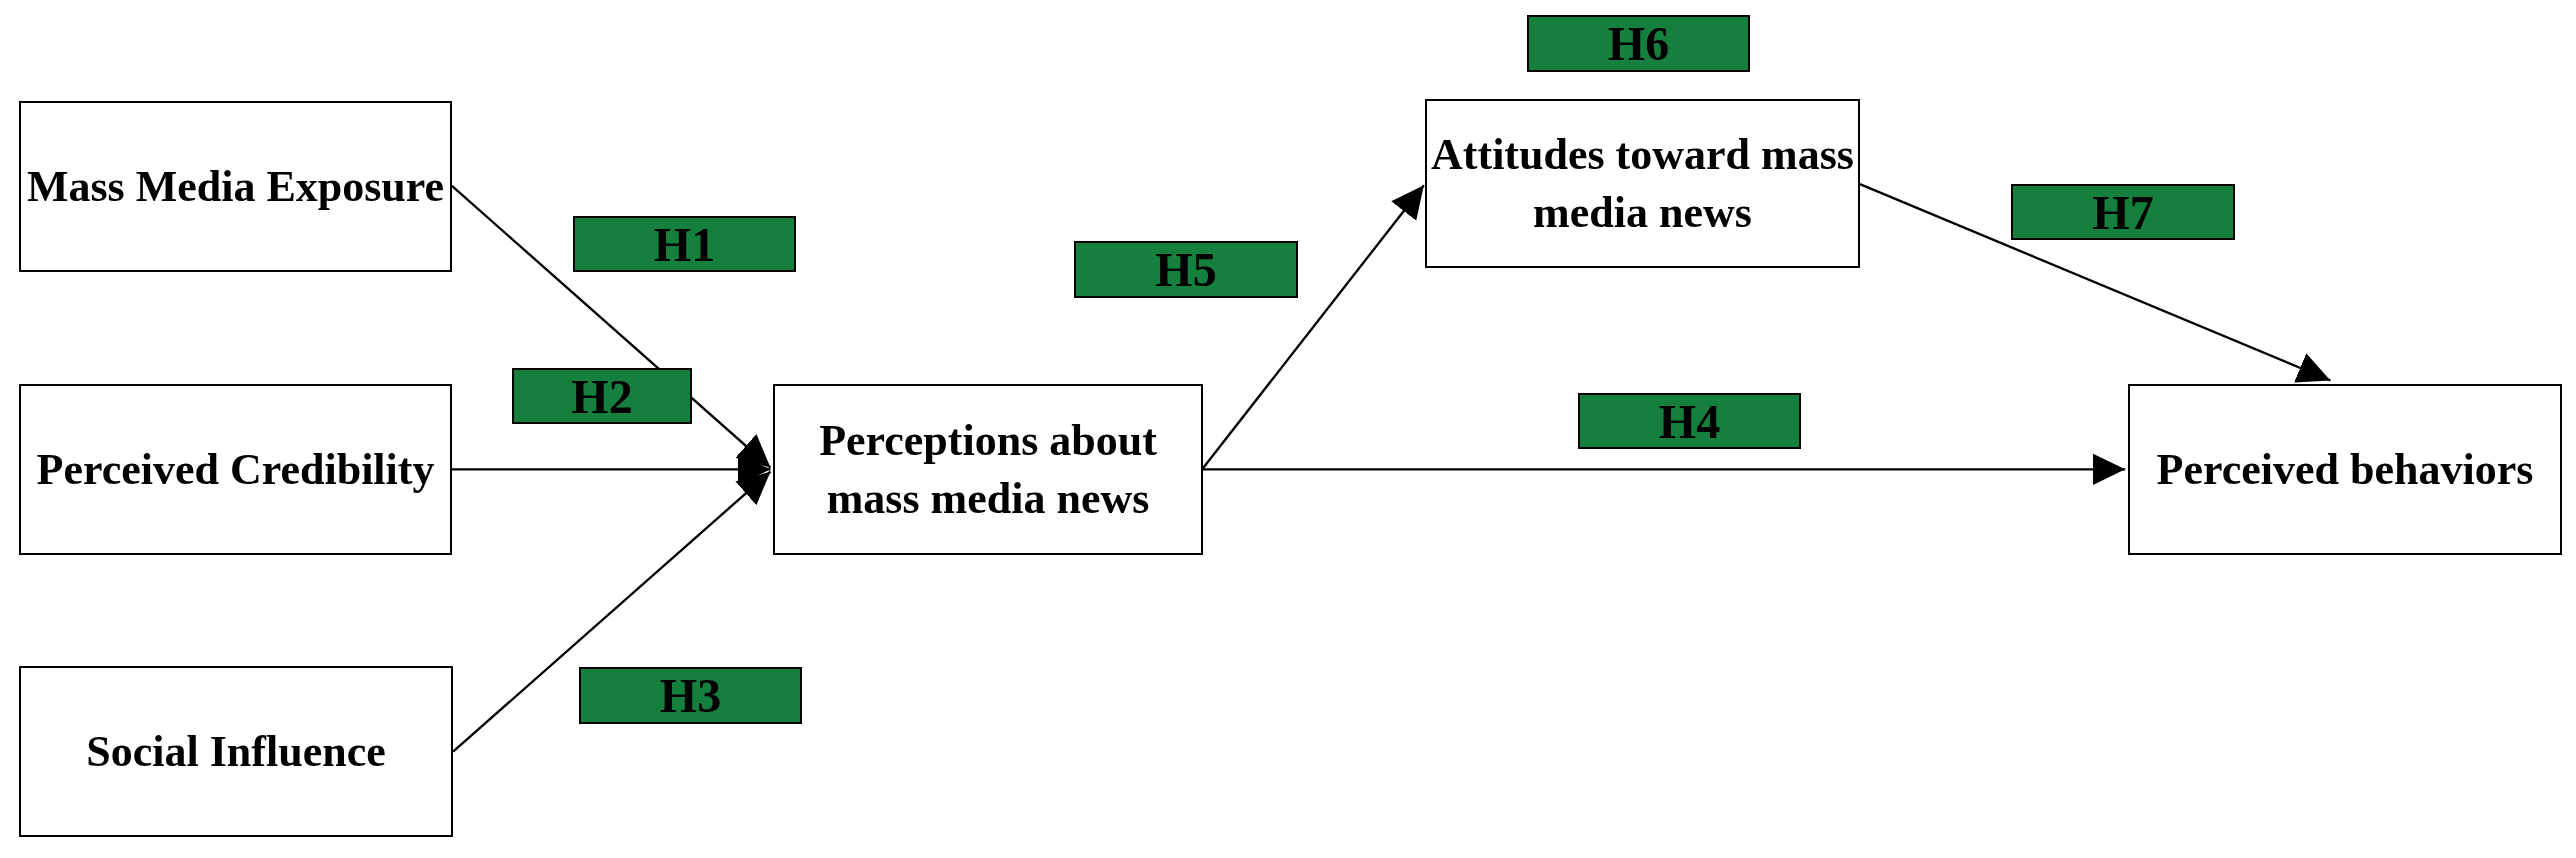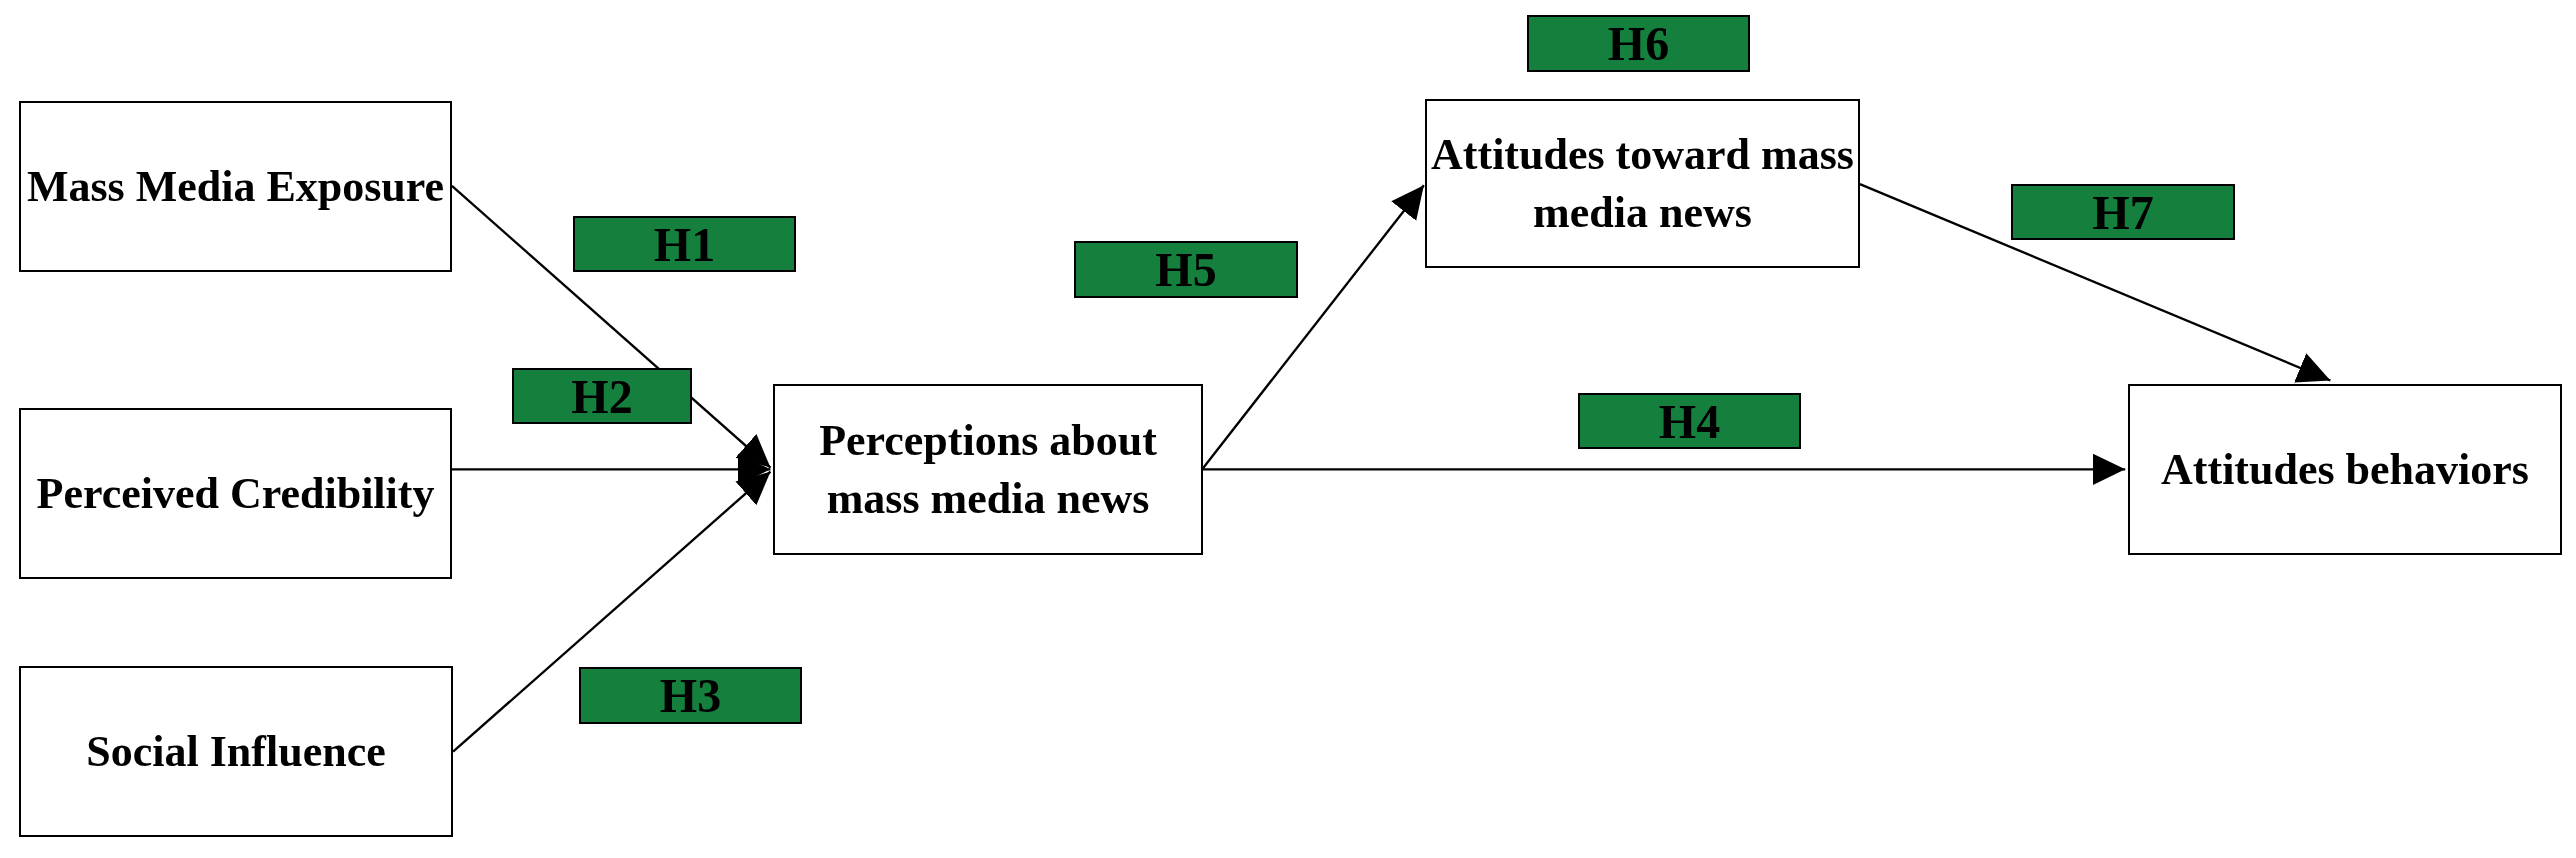--- a/index.html
+++ b/index.html
@@ -47,21 +47,21 @@
     justify-content: center;
     text-align: center;
     font-weight: bold;
     font-size: 48px;
     color: #000000;
   }
   .node span, .hlabel span { display: block; }
 
   
   #node-mass        { left: 19px;   top: 101px;  width: 433px; height: 171px; }
-  #node-credibility { left: 19px;   top: 384px;  width: 433px; height: 171px; margin-top: 24px; }
+  #node-credibility { left: 19px;   top: 384px;  width: 433px; height: 171px; }
   #node-social      { left: 19px;   top: 666px; width: 434px; height: 171px; }
   #node-perceptions { left: 773px; top: 384px;  width: 430px; height: 171px; }
   #node-attitudes   { left: 1425px; top: 99px;  width: 435px; height: 169px; }
   #node-altruistic  { left: 2128px; top: 384px;  width: 434px; height: 171px; }
 
   
   #hlabel-h1 { left: 573px;  top: 216px;  width: 223px; height: 56px; text-align: right; }
   #hlabel-h2 { left: 468px;  top: 368px;  width: 180px; height: 56px; margin-left: 44px; }
   #hlabel-h3 { left: 579px;  top: 667px; width: 223px; height: 57px; }
   #hlabel-h4 { left: 1578px; top: 393px;  width: 223px; height: 56px; }
@@ -110,21 +110,21 @@
     <span>Perceptions about</span>
     <span>mass media news</span>
   </div>
 
   <div class="node" id="node-attitudes">
     <span>Attitudes toward mass</span>
     <span>media news</span>
   </div>
 
   <div class="node" id="node-altruistic">
-    <span>Attitudes behaviors</span>
+    <span>Perceived behaviors</span>
   </div>
 
   <div class="hlabel" id="hlabel-h1">
     <span>H1</span>
   </div>
   <div class="hlabel" id="hlabel-h2">
     <span>H2</span>
   </div>
   <div class="hlabel" id="hlabel-h3">
     <span>H3</span>

